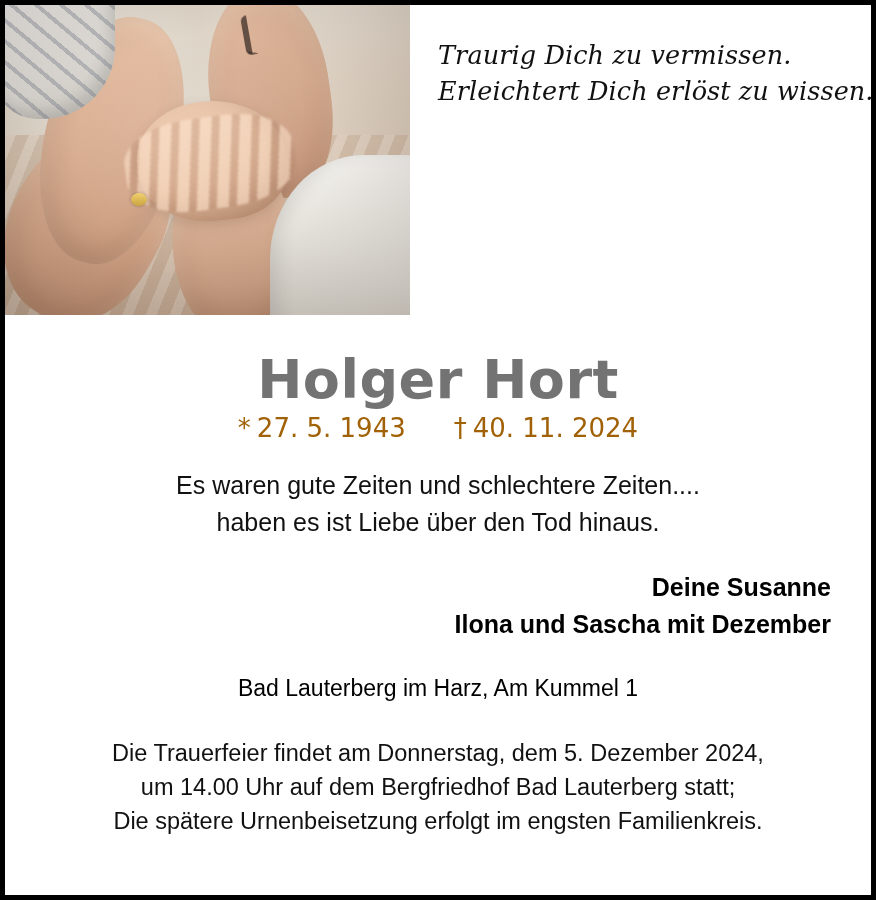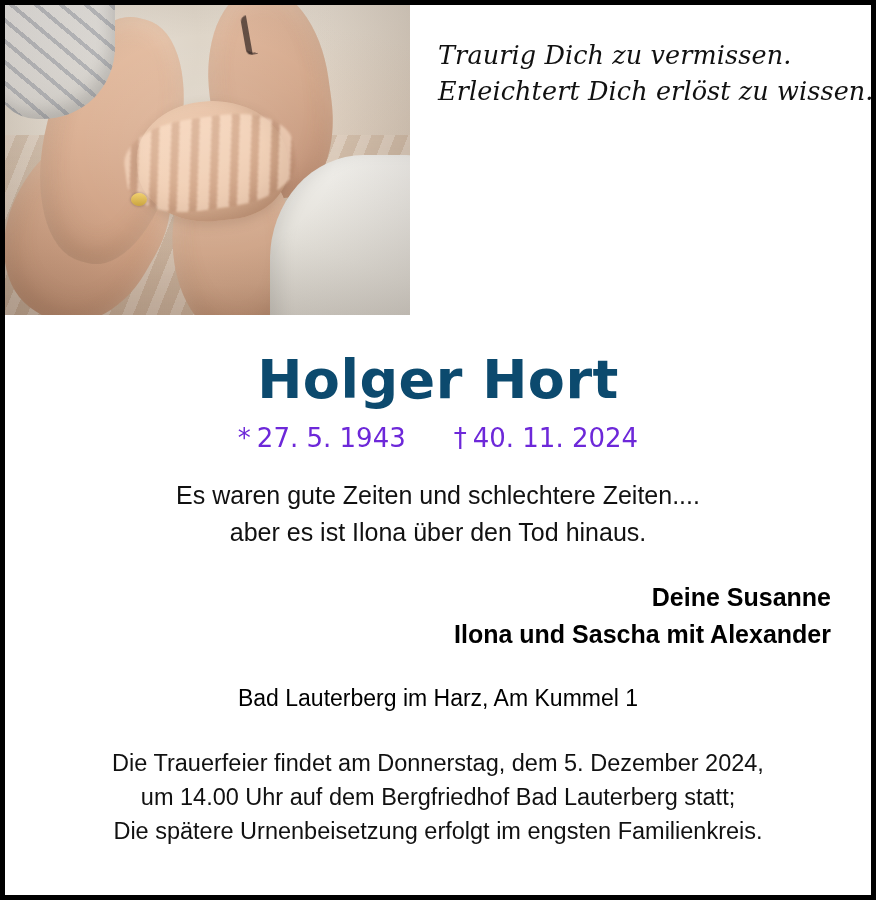--- a/index.html
+++ b/index.html
@@ -166,31 +166,31 @@
     letter-spacing: 0.1px;
     white-space: nowrap;
   }
   .name {
     margin-top: 30px;
     text-align: center;
     font-family: "DejaVu Sans", sans-serif;
     font-weight: 700;
     font-size: 54px;
     letter-spacing: 0.5px;
-    color: #0c4a6e;
+    color: #737373;
     line-height: 1;
   }
   .dates {
-    margin-top: 16px;
+    margin-top: 6px;
     display: flex;
     justify-content: center;
     gap: 48px;
     font-family: "DejaVu Sans", sans-serif;
     font-size: 26px;
-    color: #6d28d9;
+    color: #a16207;
   }
   .dates .date-item { white-space: nowrap; }
   .dates .sym { margin-right: 6px; }
 
   
   .body-area {
     padding: 24px 40px 0 40px;
     text-align: center;
   }
   .poem {
@@ -255,26 +255,26 @@
     </div>
     <div class="date-item">
       <span class="sym">†</span><span>40. 11. 2024</span>
     </div>
   </div>
 
   <div class="body-area">
 
     <div class="poem">
       <div>Es waren gute Zeiten und schlechtere Zeiten....</div>
-      <div>aber es ist Ilona über den Tod hinaus.</div>
+      <div>haben es ist Liebe über den Tod hinaus.</div>
     </div>
 
     <div class="family">
       <div>Deine Susanne</div>
-      <div>Ilona und Sascha mit Alexander</div>
+      <div>Ilona und Sascha mit Dezember</div>
     </div>
 
     <div class="address">Bad Lauterberg im Harz, Am Kummel 1</div>
 
     <div class="ceremony">
       <div>Die Trauerfeier findet am Donnerstag, dem 5. Dezember 2024,</div>
       <div>um 14.00 Uhr auf dem Bergfriedhof Bad Lauterberg statt;</div>
       <div>Die spätere Urnenbeisetzung erfolgt im engsten Familienkreis.</div>
     </div>
 

